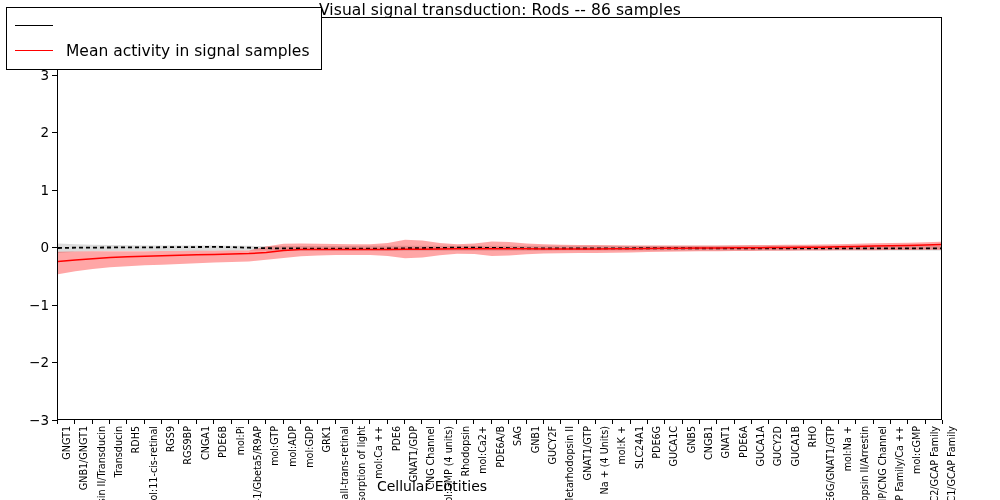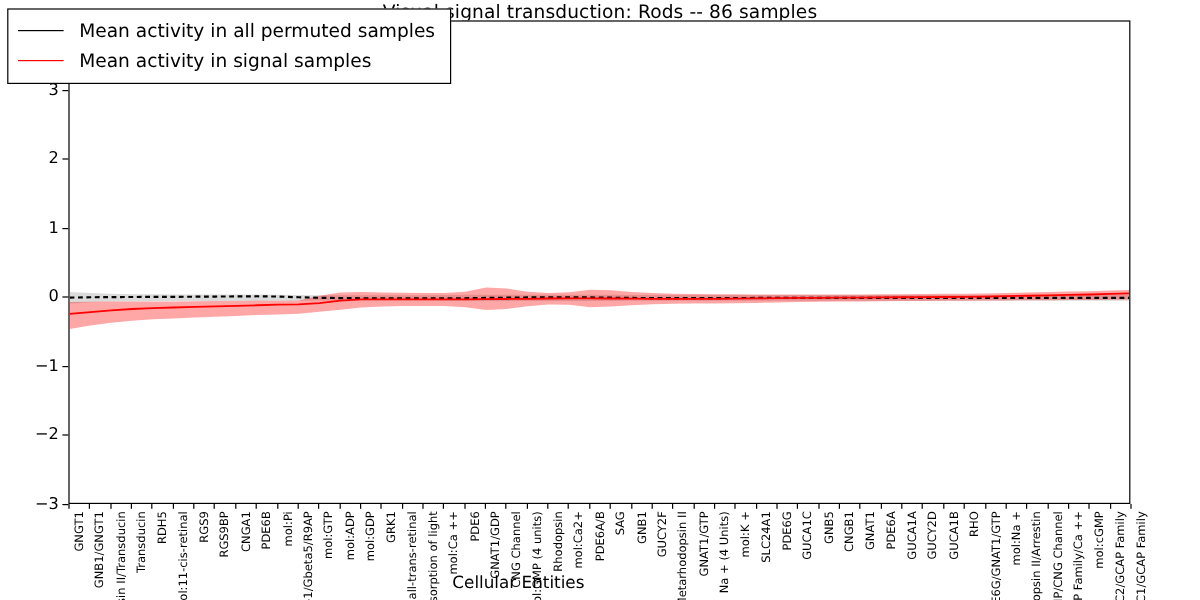--- a/index.html
+++ b/index.html
@@ -193,21 +193,20 @@
       <div class="xtlabel" style="left: 911.294px; top: 426px;">mol:cGMP</div>
       <div class="xtick" style="position: absolute; left: 924.647px; top: 420px; height: 4px; border-left: 1px solid rgb(0, 0, 0);"></div>
       <div class="xtlabel" style="left: 928.647px; top: 426px;">GC2/GCAP Family</div>
       <div class="xtick" style="position: absolute; left: 942px; top: 420px; height: 4px; border-left: 1px solid rgb(0, 0, 0);"></div>
       <div class="xtlabel" style="left: 946px; top: 426px;">GC1/GCAP Family</div>
     </div>
 
   <div class="legend" id="legend">
       <div class="legrow">
         <span class="legline" style="border-top-color: rgb(0, 0, 0);"></span>
-        <span class="legtext">Mean activity in all permuted samples</span>
       </div>
       <div class="legrow">
         <span class="legline red" style="border-top-color: rgb(255, 0, 0);"></span>
         <span class="legtext">Mean activity in signal samples</span>
       </div>
     </div>
 
 </div>
 
 </body></html>

